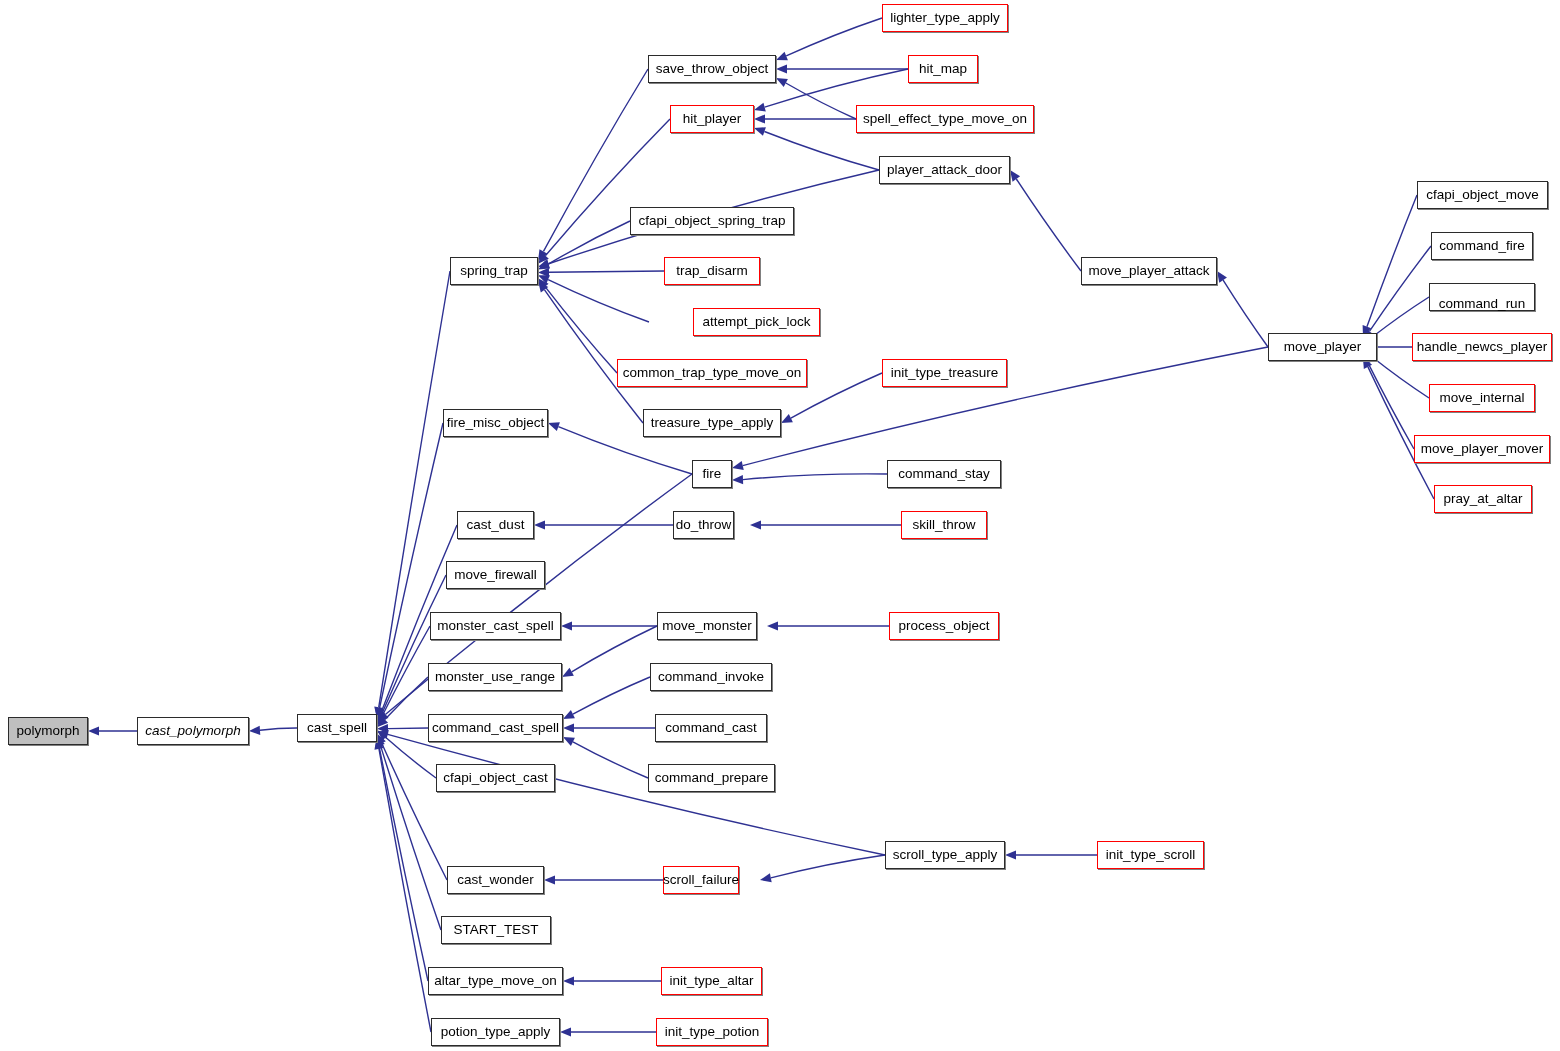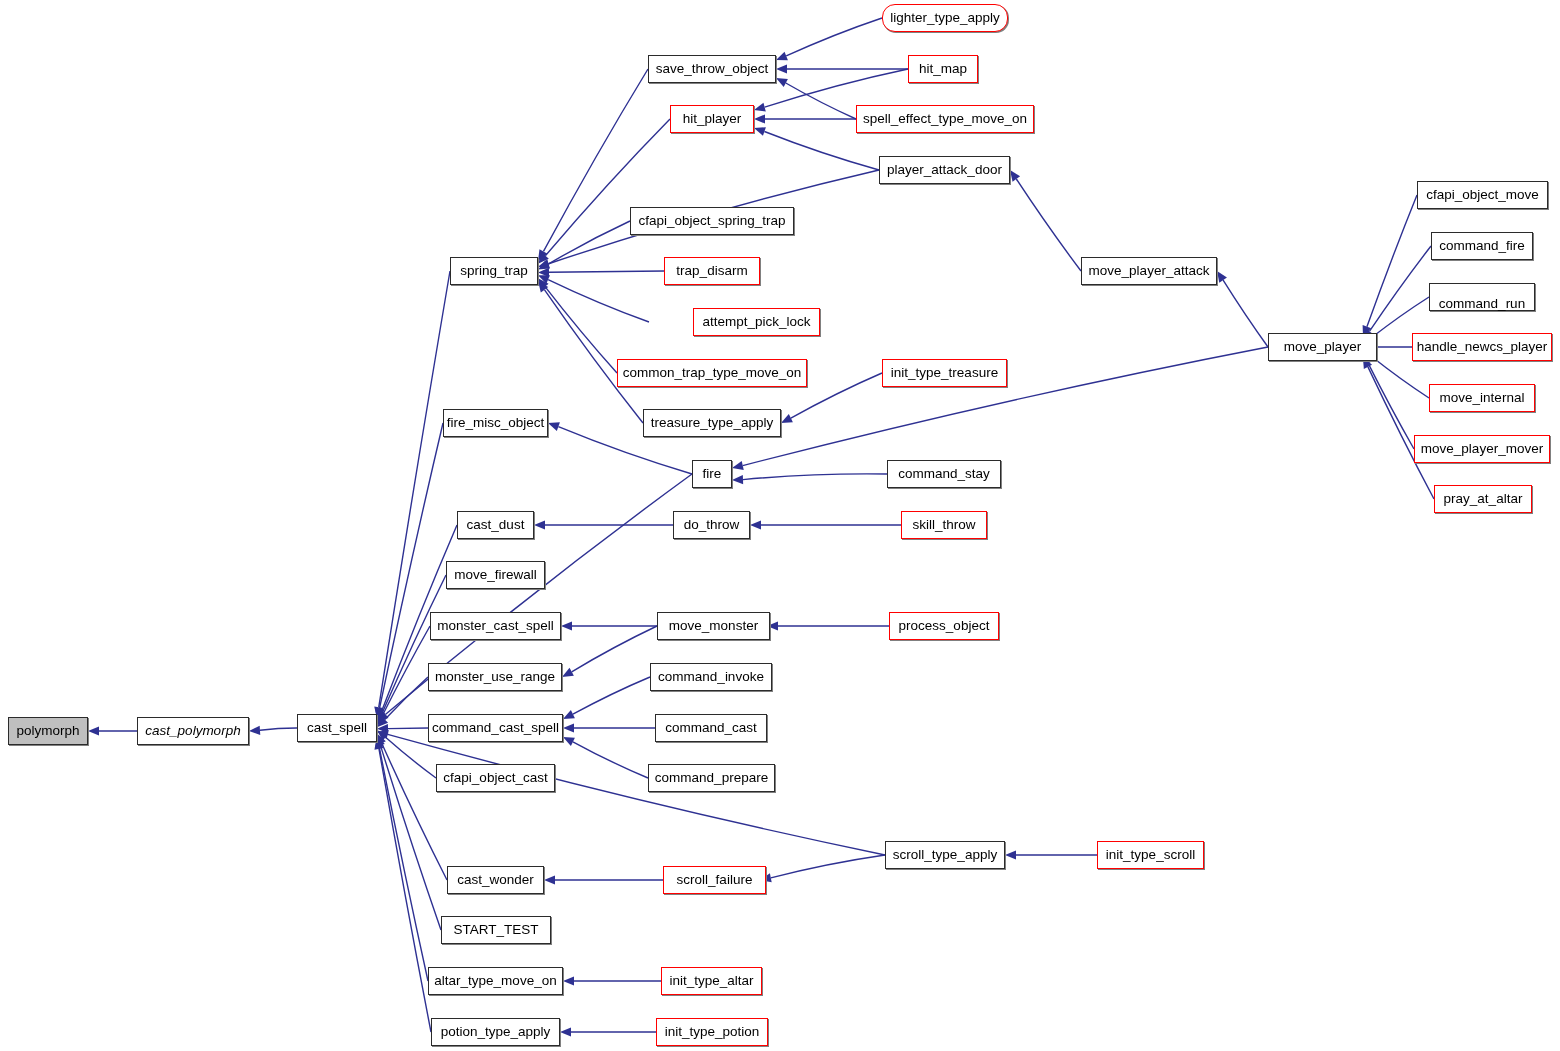--- a/index.html
+++ b/index.html
@@ -175,21 +175,21 @@
     </div>
     <div class="node" style="left: 137px; top: 717px; width: 112px; font-style: italic;">
       <span class="node-label">cast_polymorph</span>
     </div>
     <div class="node" style="left: 297px; top: 714px; width: 80px;">
       <span class="node-label">cast_spell</span>
     </div>
     <div class="node" style="left: 648px; top: 55px; width: 128px;">
       <span class="node-label">save_throw_object</span>
     </div>
-    <div class="node red" style="left: 882px; top: 4px; width: 126px; border-radius: 13px;">
+    <div class="node red" style="left: 882px; top: 4px; width: 126px;">
       <span class="node-label">lighter_type_apply</span>
     </div>
     <div class="node red" style="left: 908px; top: 55px; width: 70px;">
       <span class="node-label">hit_map</span>
     </div>
     <div class="node red" style="left: 670px; top: 105px; width: 84px;">
       <span class="node-label">hit_player</span>
     </div>
     <div class="node red" style="left: 856px; top: 105px; width: 178px;">
       <span class="node-label">spell_effect_type_move_on</span>
@@ -250,33 +250,33 @@
     </div>
     <div class="node" style="left: 692px; top: 460px; width: 40px;">
       <span class="node-label">fire</span>
     </div>
     <div class="node" style="left: 887px; top: 460px; width: 114px;">
       <span class="node-label">command_stay</span>
     </div>
     <div class="node" style="left: 457px; top: 511px; width: 77px;">
       <span class="node-label">cast_dust</span>
     </div>
-    <div class="node" style="left: 673px; top: 511px; width: 77px;">
+    <div class="node" style="left: 673px; top: 511px; width: 61px;">
       <span class="node-label">do_throw</span>
     </div>
     <div class="node red" style="left: 901px; top: 511px; width: 86px;">
       <span class="node-label">skill_throw</span>
     </div>
     <div class="node" style="left: 446px; top: 561px; width: 99px;">
       <span class="node-label">move_firewall</span>
     </div>
     <div class="node" style="left: 430px; top: 612px; width: 131px;">
       <span class="node-label">monster_cast_spell</span>
     </div>
-    <div class="node" style="left: 657px; top: 612px; width: 113px;">
+    <div class="node" style="left: 657px; top: 612px; width: 100px;">
       <span class="node-label">move_monster</span>
     </div>
     <div class="node red" style="left: 889px; top: 612px; width: 110px;">
       <span class="node-label">process_object</span>
     </div>
     <div class="node" style="left: 428px; top: 663px; width: 134px;">
       <span class="node-label">monster_use_range</span>
     </div>
     <div class="node" style="left: 650px; top: 663px; width: 122px;">
       <span class="node-label">command_invoke</span>
@@ -295,21 +295,21 @@
     </div>
     <div class="node" style="left: 885px; top: 841px; width: 120px;">
       <span class="node-label">scroll_type_apply</span>
     </div>
     <div class="node red" style="left: 1097px; top: 841px; width: 107px;">
       <span class="node-label">init_type_scroll</span>
     </div>
     <div class="node" style="left: 447px; top: 866px; width: 97px;">
       <span class="node-label">cast_wonder</span>
     </div>
-    <div class="node red" style="left: 663px; top: 866px; width: 103px;">
+    <div class="node red" style="left: 663px; top: 866px; width: 76px;">
       <span class="node-label">scroll_failure</span>
     </div>
     <div class="node" style="left: 441px; top: 916px; width: 110px;">
       <span class="node-label">START_TEST</span>
     </div>
     <div class="node" style="left: 428px; top: 967px; width: 135px;">
       <span class="node-label">altar_type_move_on</span>
     </div>
     <div class="node red" style="left: 661px; top: 967px; width: 101px;">
       <span class="node-label">init_type_altar</span>

